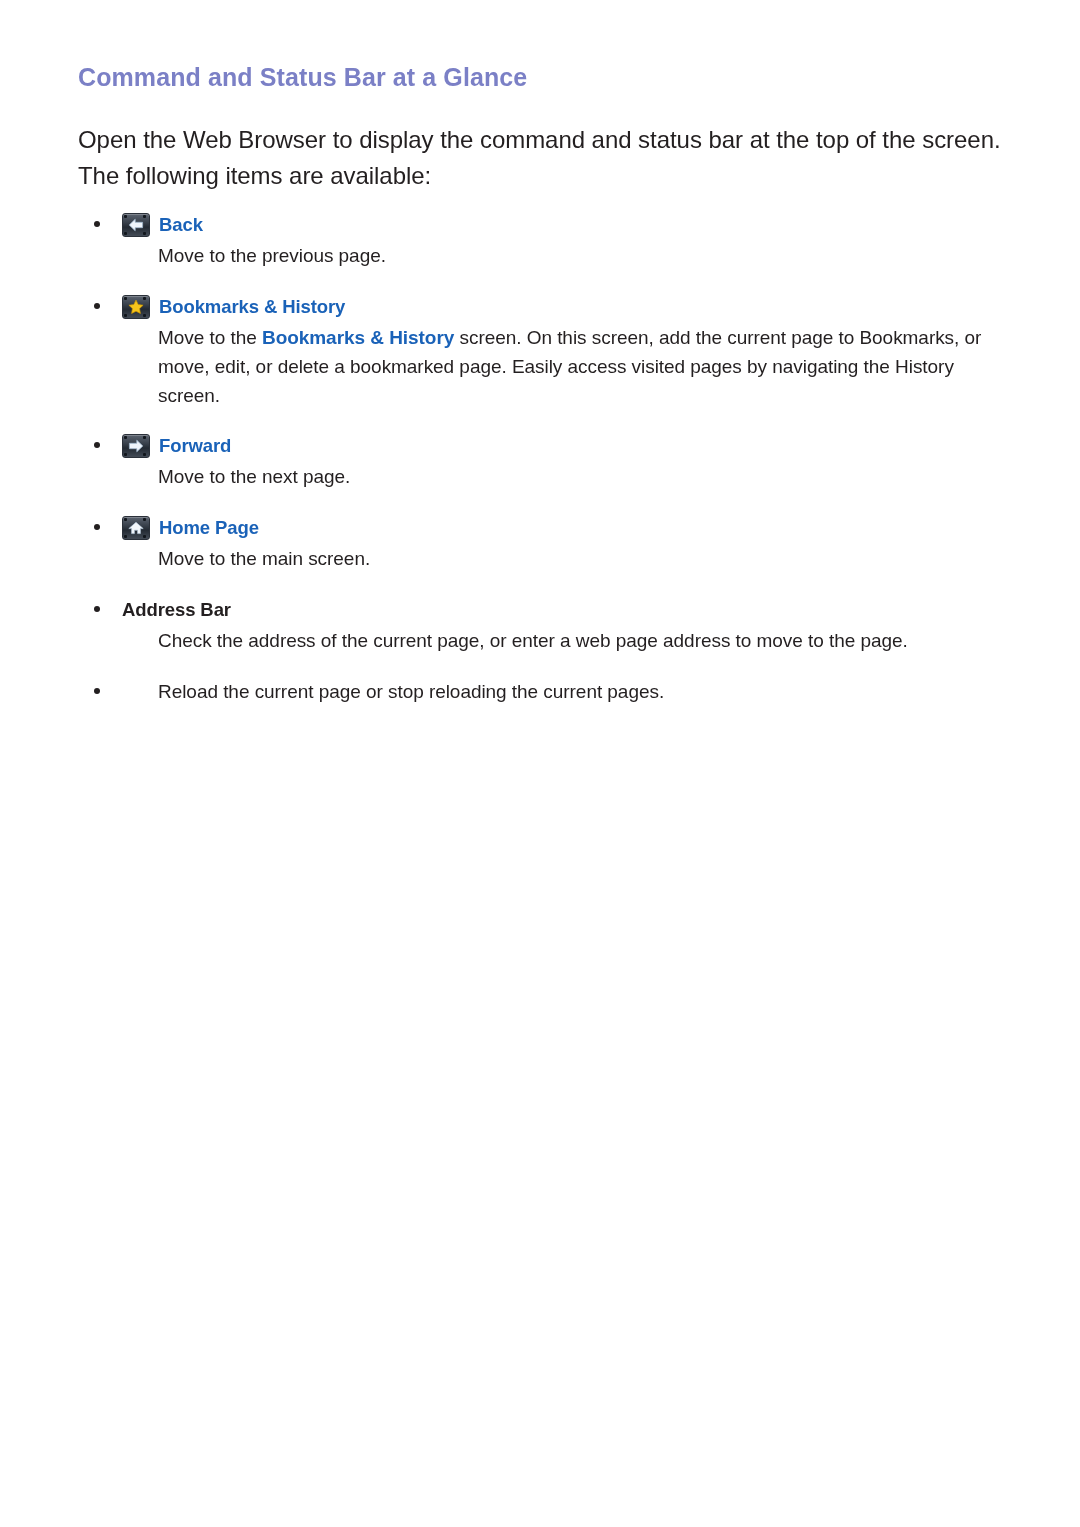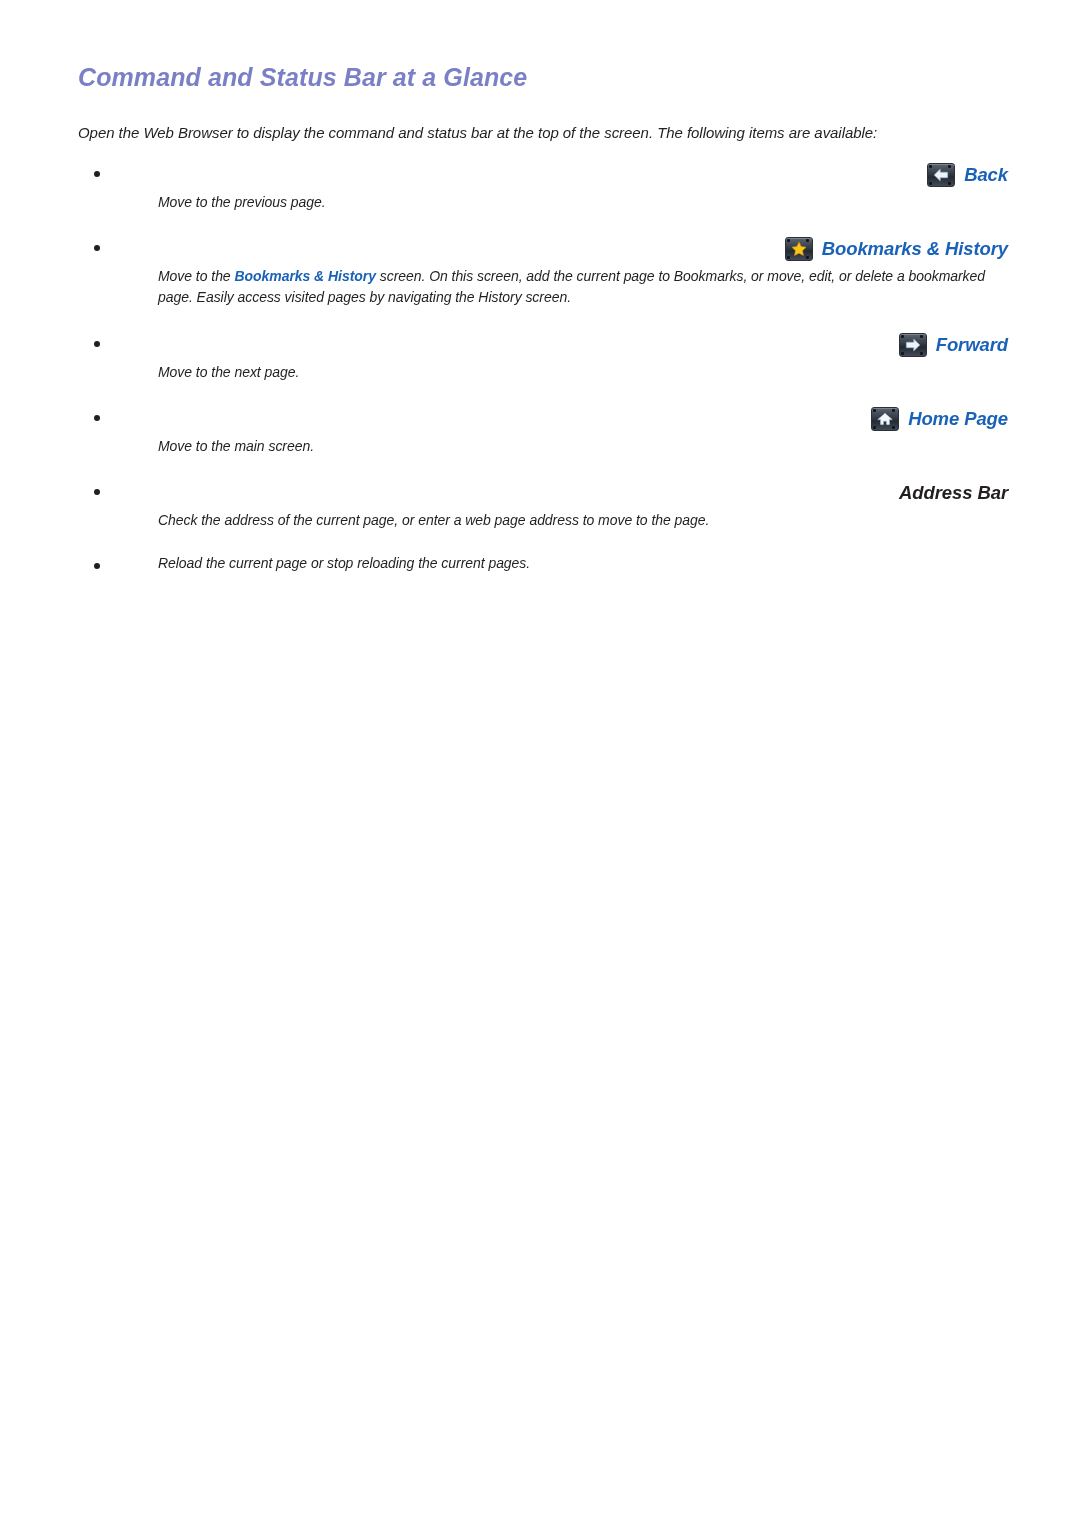--- a/index.html
+++ b/index.html
@@ -15,32 +15,31 @@
     -webkit-font-smoothing: antialiased;
   }
   .page {
     position: relative;
     width: 1080px;
     height: 1527px;
     box-sizing: border-box;
     padding: 62px 72px 12px 78px;
     background: #ffffff;
     overflow: hidden;
-    font-style: italic;
   }
   h1.page-title {
     font-size: 25px;
     font-weight: bold;
     color: #7b80c6;
     letter-spacing: 0.1px;
     margin: 0 0 30px 0;
     line-height: 1.2;
   }
   p.intro {
-    font-size: 15px;
+    font-size: 24px;
     line-height: 1.52;
     margin: 0 0 16px 0;
     color: #231f20;
     max-width: 930px;
     letter-spacing: -0.05px;
   }
   ul.item-list {
     list-style: none;
     margin: 0;
     padding: 0;
@@ -57,40 +56,39 @@
     width: 6px;
     height: 6px;
     border-radius: 50%;
     background: #231f20;
   }
   .item-head {
     display: flex;
     align-items: center;
     min-height: 28px;
     margin-bottom: 3px;
-    justify-content: flex-end;
   }
   .item-label {
     font-size: 18.5px;
     font-weight: bold;
     color: #1a62b8;
     letter-spacing: -0.1px;
     line-height: 1.3;
   }
   .item-label.plain {
     color: #231f20;
   }
   .slash {
     font-size: 18.5px;
     color: #231f20;
     margin: 0 8px 0 7px;
     font-weight: normal;
   }
   .desc {
-    font-size: 14px;
+    font-size: 19px;
     line-height: 1.52;
     color: #231f20;
     margin: 0 0 22px 0;
     padding-left: 36px;
     max-width: 900px;
     letter-spacing: -0.05px;
   }
   .desc .hl {
     color: #1a62b8;
     font-weight: bold;

